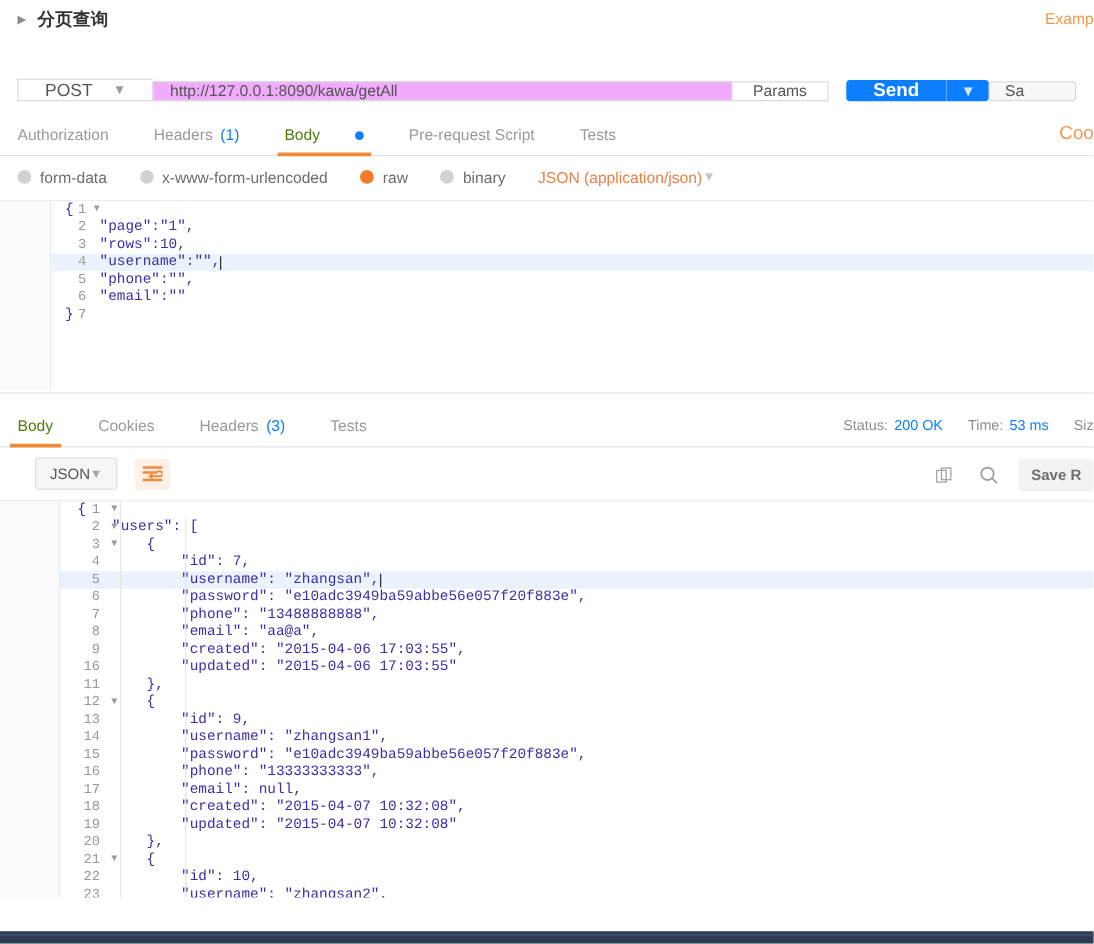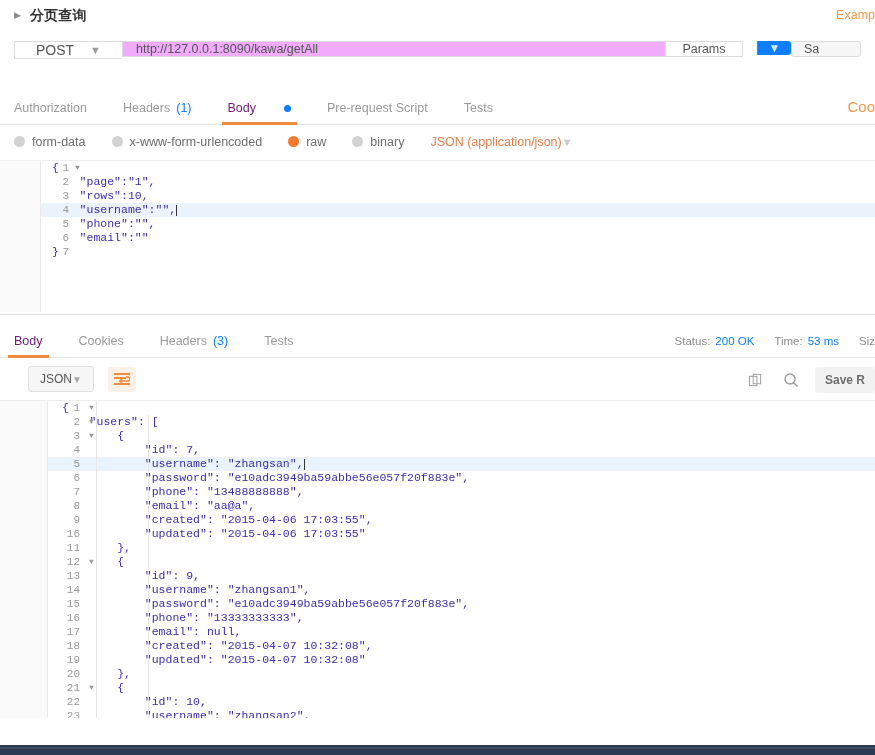--- a/index.html
+++ b/index.html
@@ -28,21 +28,21 @@
     letter-spacing: .2px;
   }
   .examples-link {
     position: absolute; right: 0px; top: 8px;
     font-size: 12.5px; color: #f2994a;
   }
 
   
   .url-row {
     margin: 10px 14px 0 14px;
-    display: flex; align-items: flex-start;
+    display: flex; align-items: flex-end;
     height: 40px;
     position: relative;
   }
   .method-box {
     width: 108px;
     border: 1px solid #dcdcdc;
     border-right: none;
     background: #fff;
     display: flex; align-items: center; justify-content: center;
     gap: 16px;
@@ -100,21 +100,21 @@
     border-bottom: 1px solid #e4e4e4;
     position: relative;
   }
   .tab {
     font-size: 12.5px; color: #9a9a9a;
     padding: 0 0 9px 0; margin-right: 36px;
     position: relative;
     display: flex; align-items: center; gap: 6px;
     white-space: nowrap;
   }
-  .tab.active { color: #701a75; gap: 28px; }
+  .tab.active { color: #4d7c0f; gap: 28px; }
   .tab.active::after {
     content: ""; position: absolute; left: -6px; right: -6px; bottom: -1px;
     height: 3px; background: #ef8b3a;
   }
   .tab .count { color: #0d7eff; }
   .tab .dot {
     width: 7px; height: 7px; border-radius: 50%;
     background: #0d7eff; display: inline-block;
   }
   .cookies-link {
@@ -309,20 +309,21 @@
   </div>
 
   <div class="url-row">
     <div class="method-box">
       <span>POST</span>
       <span class="chev">▼</span>
     </div>
     <div class="url-input" placeholder="Enter request URL">http://127.0.0.1:8090/kawa/getAll</div>
     <div class="params-btn">Params</div>
     <div class="send-group">
+      <div class="send-btn">Send</div>
       <div class="send-caret">▼</div>
     </div>
     <div class="save-btn">Sa</div>
   </div>
 
   <div class="req-tabs">
     <div class="tab">
       <span>Authorization</span>
     </div>
     <div class="tab">

